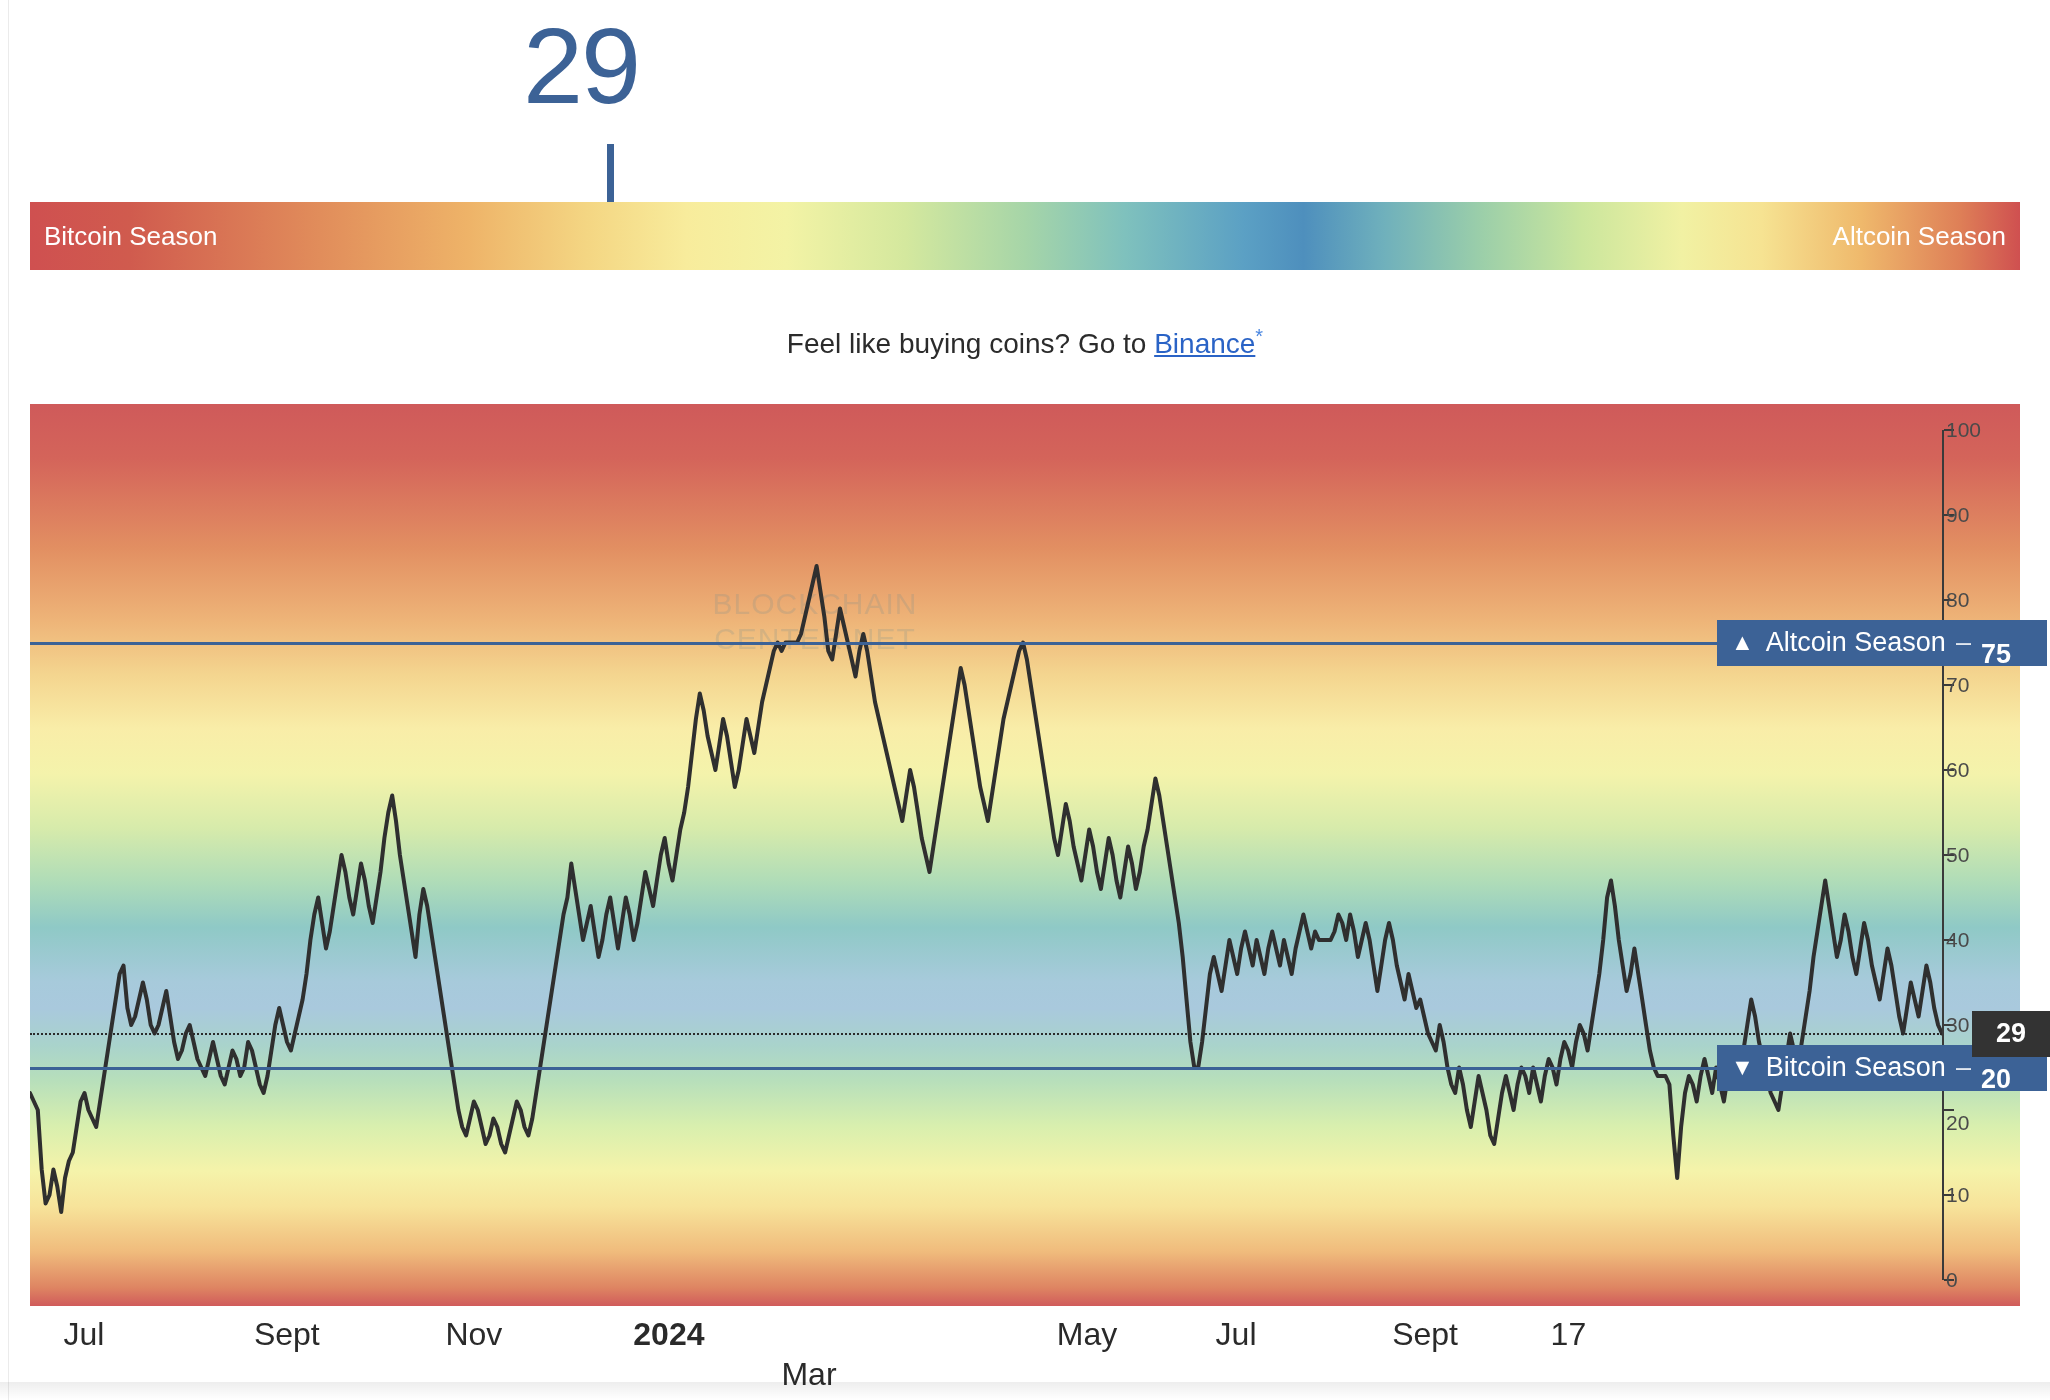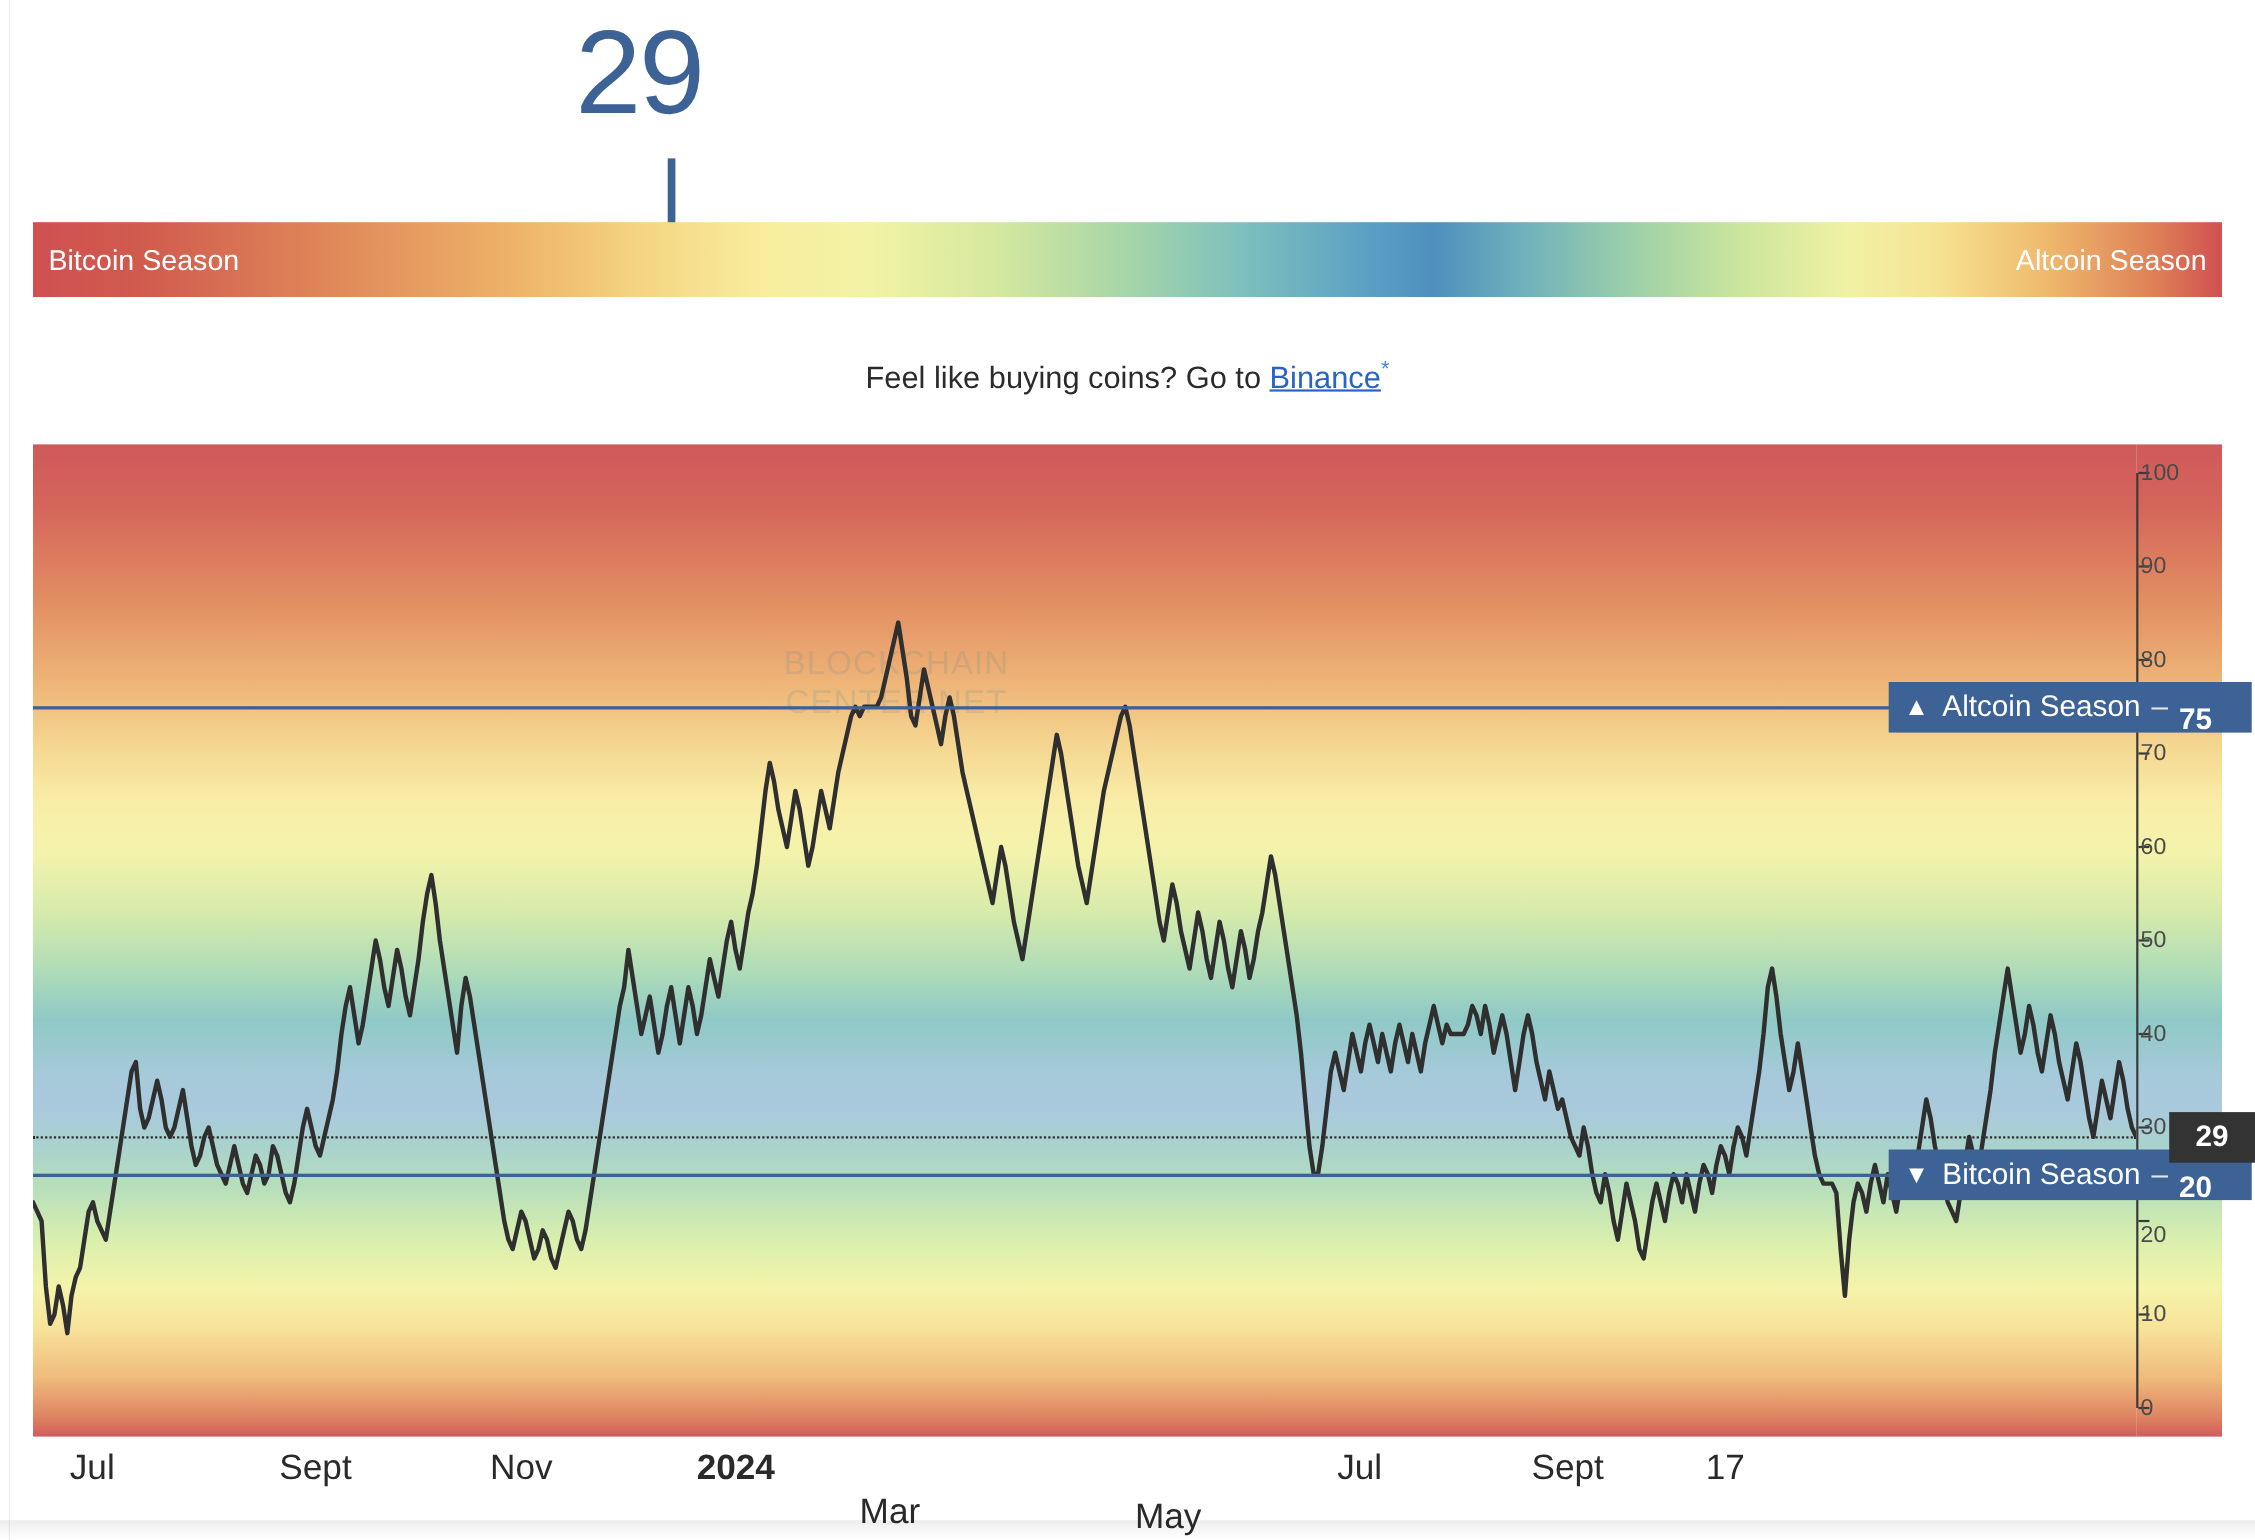--- a/index.html
+++ b/index.html
@@ -382,18 +382,18 @@
     <span>29</span>
   </div>
 </div>
 
 <div id="x-axis">
     <div class="x-tick-label" style="left: 53.84px;">Jul</div>
     <div class="x-tick-label" style="left: 256.82px;">Sept</div>
     <div class="x-tick-label" style="left: 443.88px;">Nov</div>
     <div class="x-tick-label bold" style="left: 638.9px;">2024</div>
     <div class="x-tick-label" style="left: 779px; margin-top: 40px;">Mar</div>
-    <div class="x-tick-label" style="left: 1032px; margin-top: 44px;">May</div>
+    <div class="x-tick-label" style="left: 1057px;">May</div>
     <div class="x-tick-label" style="left: 1206.05px;">Jul</div>
     <div class="x-tick-label" style="left: 1395.1px;">Sept</div>
     <div class="x-tick-label" style="left: 1538.38px;">17</div>
   </div>
 <div id="bottom-fade"></div>
 
 </body></html>

